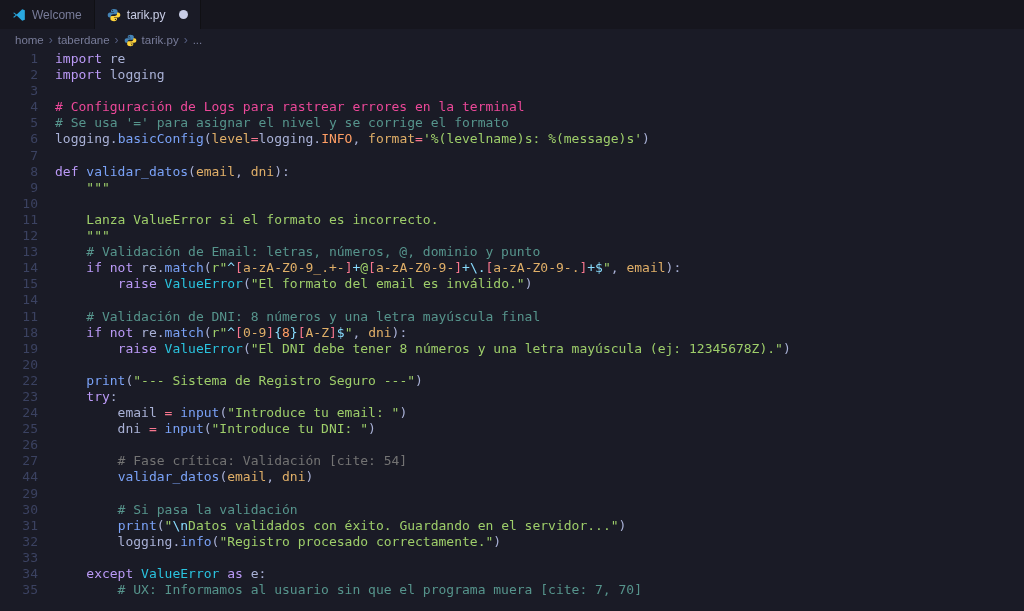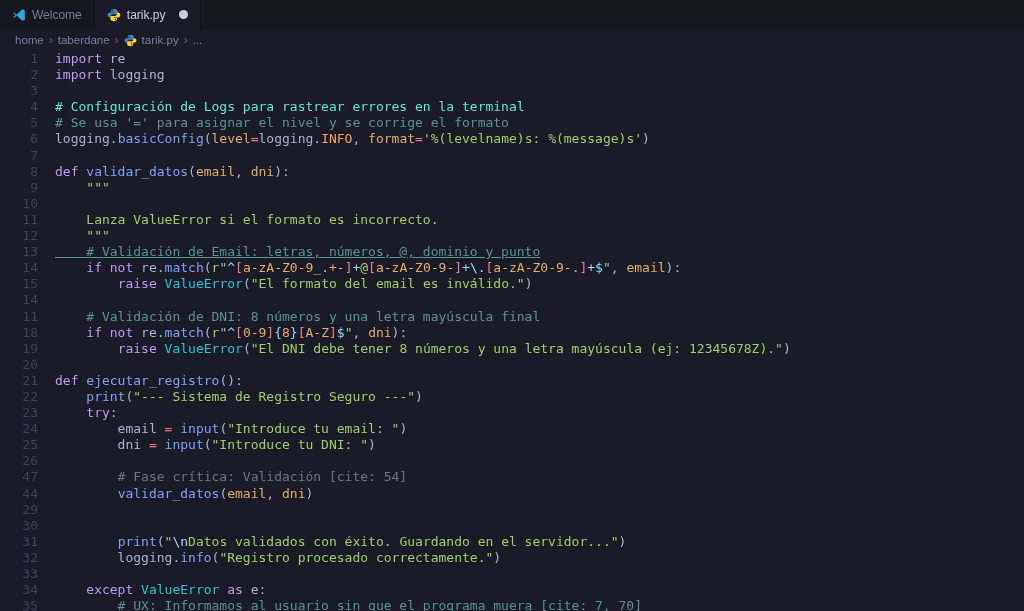--- a/index.html
+++ b/index.html
@@ -114,21 +114,21 @@
         <div class="line">
           <span class="gutter">2</span>
           <span class="code-text"><span style="color: rgb(187, 154, 247);">import</span><span style="color: rgb(169, 177, 214);"> logging</span></span>
         </div>
         <div class="line">
           <span class="gutter">3</span>
           <span class="code-text"></span>
         </div>
         <div class="line">
           <span class="gutter">4</span>
-          <span class="code-text"><span style="color: #5eead4;"># Configuración de Logs para rastrear errores en la terminal</span></span>
+          <span class="code-text"><span style="color: #ec4899;"># Configuración de Logs para rastrear errores en la terminal</span></span>
         </div>
         <div class="line">
           <span class="gutter">5</span>
           <span class="code-text"><span style="color: rgb(86, 148, 140);"># Se usa '=' para asignar el nivel y se corrige el formato</span></span>
         </div>
         <div class="line">
           <span class="gutter">6</span>
           <span class="code-text"><span style="color: rgb(169, 177, 214);">logging.</span><span style="color: rgb(122, 162, 247);">basicConfig</span><span style="color: rgb(169, 177, 214);">(</span><span style="color: rgb(224, 175, 104);">level</span><span style="color: rgb(247, 118, 142);">=</span><span style="color: rgb(169, 177, 214);">logging.</span><span style="color: rgb(255, 158, 100);">INFO</span><span style="color: rgb(169, 177, 214);">, </span><span style="color: rgb(224, 175, 104);">format</span><span style="color: rgb(247, 118, 142);">=</span><span style="color: rgb(158, 206, 106);">'%(levelname)s: %(message)s'</span><span style="color: rgb(169, 177, 214);">)</span></span>
         </div>
         <div class="line">
@@ -149,21 +149,21 @@
         <div class="line">
           <span class="gutter">11</span>
           <span class="code-text"><span style="color: rgb(158, 206, 106);">    Lanza ValueError si el formato es incorrecto.</span></span>
         </div>
         <div class="line">
           <span class="gutter">12</span>
           <span class="code-text"><span style="color: rgb(158, 206, 106);">    """</span></span>
         </div>
         <div class="line">
           <span class="gutter">13</span>
-          <span class="code-text"><span style="color: rgb(86, 148, 140); text-decoration: underline;">    # Validación de Email: letras, números, @, dominio y punto</span></span>
+          <span class="code-text"><span style="color: rgb(86, 148, 140);">    # Validación de Email: letras, números, @, dominio y punto</span></span>
         </div>
         <div class="line">
           <span class="gutter">14</span>
           <span class="code-text"><span style="color: rgb(169, 177, 214);">    </span><span style="color: rgb(187, 154, 247);">if</span><span style="color: rgb(169, 177, 214);"> </span><span style="color: rgb(187, 154, 247);">not</span><span style="color: rgb(169, 177, 214);"> re.</span><span style="color: rgb(122, 162, 247);">match</span><span style="color: rgb(169, 177, 214);">(</span><span style="color: rgb(158, 206, 106);">r"</span><span style="color: rgb(137, 221, 255);">^</span><span style="color: rgb(247, 118, 142);">[</span><span style="color: rgb(224, 175, 104);">a-zA-Z0-9_.+-</span><span style="color: rgb(247, 118, 142);">]</span><span style="color: rgb(137, 221, 255);">+</span><span style="color: rgb(158, 206, 106);">@</span><span style="color: rgb(247, 118, 142);">[</span><span style="color: rgb(224, 175, 104);">a-zA-Z0-9-</span><span style="color: rgb(247, 118, 142);">]</span><span style="color: rgb(137, 221, 255);">+</span><span style="color: rgb(137, 221, 255);">\.</span><span style="color: rgb(247, 118, 142);">[</span><span style="color: rgb(224, 175, 104);">a-zA-Z0-9-.</span><span style="color: rgb(247, 118, 142);">]</span><span style="color: rgb(137, 221, 255);">+</span><span style="color: rgb(137, 221, 255);">$</span><span style="color: rgb(158, 206, 106);">"</span><span style="color: rgb(169, 177, 214);">, </span><span style="color: rgb(224, 175, 104);">email</span><span style="color: rgb(169, 177, 214);">):</span></span>
         </div>
         <div class="line">
           <span class="gutter">15</span>
           <span class="code-text"><span style="color: rgb(169, 177, 214);">        </span><span style="color: rgb(187, 154, 247);">raise</span><span style="color: rgb(169, 177, 214);"> </span><span style="color: rgb(42, 195, 222);">ValueError</span><span style="color: rgb(169, 177, 214);">(</span><span style="color: rgb(158, 206, 106);">"El formato del email es inválido."</span><span style="color: rgb(169, 177, 214);">)</span></span>
         </div>
         <div class="line">
@@ -180,57 +180,54 @@
         </div>
         <div class="line">
           <span class="gutter">19</span>
           <span class="code-text"><span style="color: rgb(169, 177, 214);">        </span><span style="color: rgb(187, 154, 247);">raise</span><span style="color: rgb(169, 177, 214);"> </span><span style="color: rgb(42, 195, 222);">ValueError</span><span style="color: rgb(169, 177, 214);">(</span><span style="color: rgb(158, 206, 106);">"El DNI debe tener 8 números y una letra mayúscula (ej: 12345678Z)."</span><span style="color: rgb(169, 177, 214);">)</span></span>
         </div>
         <div class="line">
           <span class="gutter">20</span>
           <span class="code-text"></span>
         </div>
         <div class="line">
-          <span class="gutter">21</span>
-          <span class="code-text"><span style="color: rgb(187, 154, 247);">def</span><span style="color: rgb(169, 177, 214);"> </span><span style="color: rgb(122, 162, 247);">ejecutar_registro</span><span style="color: rgb(169, 177, 214);">():</span></span>
-        </div>
-        <div class="line">
           <span class="gutter">22</span>
           <span class="code-text"><span style="color: rgb(169, 177, 214);">    </span><span style="color: rgb(122, 162, 247);">print</span><span style="color: rgb(169, 177, 214);">(</span><span style="color: rgb(158, 206, 106);">"--- Sistema de Registro Seguro ---"</span><span style="color: rgb(169, 177, 214);">)</span></span>
         </div>
         <div class="line">
           <span class="gutter">23</span>
           <span class="code-text"><span style="color: rgb(169, 177, 214);">    </span><span style="color: rgb(187, 154, 247);">try</span><span style="color: rgb(169, 177, 214);">:</span></span>
         </div>
         <div class="line">
           <span class="gutter">24</span>
           <span class="code-text"><span style="color: rgb(169, 177, 214);">        email </span><span style="color: rgb(247, 118, 142);">=</span><span style="color: rgb(169, 177, 214);"> </span><span style="color: rgb(122, 162, 247);">input</span><span style="color: rgb(169, 177, 214);">(</span><span style="color: rgb(158, 206, 106);">"Introduce tu email: "</span><span style="color: rgb(169, 177, 214);">)</span></span>
         </div>
         <div class="line">
           <span class="gutter">25</span>
           <span class="code-text"><span style="color: rgb(169, 177, 214);">        dni </span><span style="color: rgb(247, 118, 142);">=</span><span style="color: rgb(169, 177, 214);"> </span><span style="color: rgb(122, 162, 247);">input</span><span style="color: rgb(169, 177, 214);">(</span><span style="color: rgb(158, 206, 106);">"Introduce tu DNI: "</span><span style="color: rgb(169, 177, 214);">)</span></span>
         </div>
         <div class="line">
           <span class="gutter">26</span>
           <span class="code-text"></span>
         </div>
         <div class="line">
-          <span class="gutter">47</span>
+          <span class="gutter">27</span>
           <span class="code-text"><span style="color: #737373;">        # Fase crítica: Validación [cite: 54]</span></span>
         </div>
         <div class="line">
           <span class="gutter">44</span>
           <span class="code-text"><span style="color: rgb(169, 177, 214);">        </span><span style="color: rgb(122, 162, 247);">validar_datos</span><span style="color: rgb(169, 177, 214);">(</span><span style="color: rgb(224, 175, 104);">email</span><span style="color: rgb(169, 177, 214);">, </span><span style="color: rgb(224, 175, 104);">dni</span><span style="color: rgb(169, 177, 214);">)</span></span>
         </div>
         <div class="line">
           <span class="gutter">29</span>
           <span class="code-text"></span>
         </div>
         <div class="line">
           <span class="gutter">30</span>
+          <span class="code-text"><span style="color: rgb(86, 148, 140);">        # Si pasa la validación</span></span>
         </div>
         <div class="line">
           <span class="gutter">31</span>
           <span class="code-text"><span style="color: rgb(169, 177, 214);">        </span><span style="color: rgb(122, 162, 247);">print</span><span style="color: rgb(169, 177, 214);">(</span><span style="color: rgb(158, 206, 106);">"</span><span style="color: rgb(137, 221, 255);">\n</span><span style="color: rgb(158, 206, 106);">Datos validados con éxito. Guardando en el servidor..."</span><span style="color: rgb(169, 177, 214);">)</span></span>
         </div>
         <div class="line">
           <span class="gutter">32</span>
           <span class="code-text"><span style="color: rgb(169, 177, 214);">        logging.</span><span style="color: rgb(122, 162, 247);">info</span><span style="color: rgb(169, 177, 214);">(</span><span style="color: rgb(158, 206, 106);">"Registro procesado correctamente."</span><span style="color: rgb(169, 177, 214);">)</span></span>
         </div>
         <div class="line">

